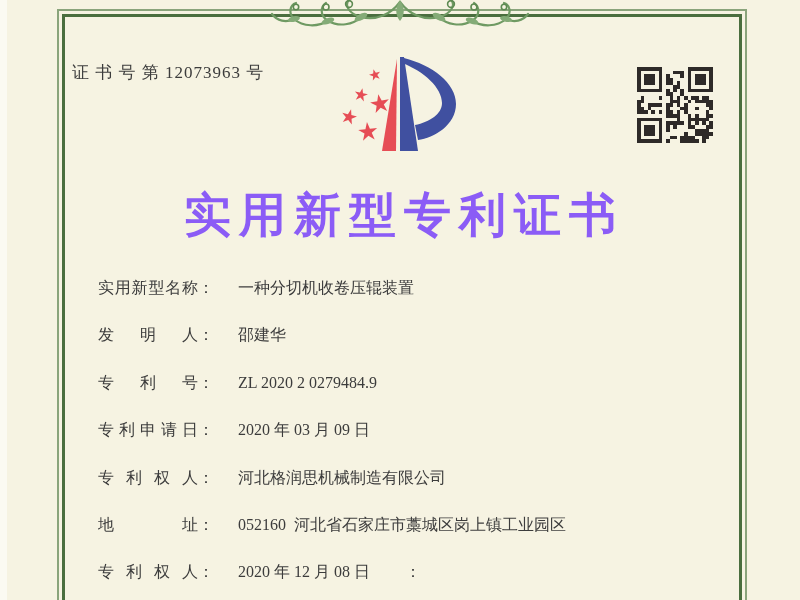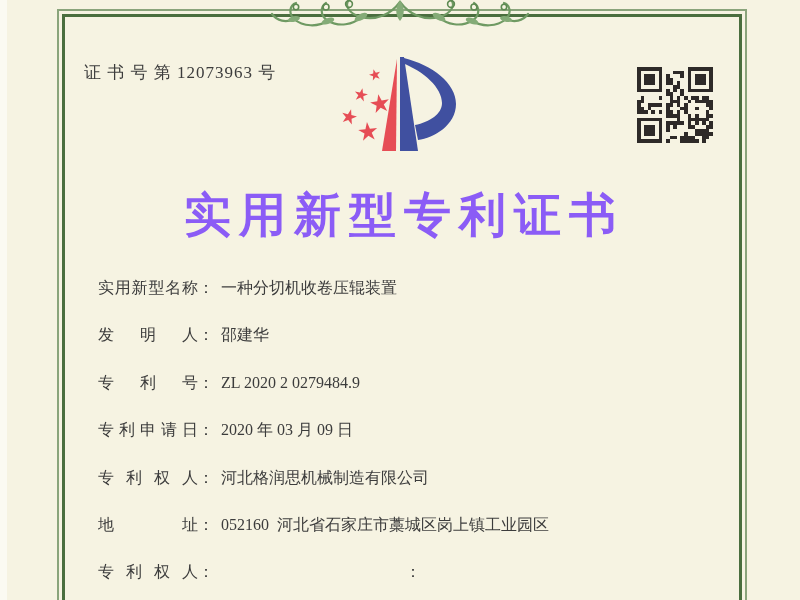--- a/index.html
+++ b/index.html
@@ -16,41 +16,41 @@
     border:2px solid #8aa47b;
   }
   .frame-inner{
     position:absolute;left:62px;top:14px;width:674px;height:640px;
     border:3px solid #4a6e3e;
   }
   
   .ornament{position:absolute;top:0;left:50%;transform:translateX(-50%);width:270px;height:30px;}
   
   .cert-no{
-    position:absolute;left:84px;top:61px;font-size:17px;letter-spacing:1px;
+    position:absolute;left:72px;top:61px;font-size:17px;letter-spacing:1px;
     white-space:pre;color:#3c3c3c;
   }
   
   .logo{position:absolute;left:330px;top:54px;width:140px;height:102px;}
   .qr{position:absolute;left:637px;top:67px;width:76px;height:76px;}
   
   .title{
     position:absolute;top:184px;left:0;width:100%;text-align:center;
     font-size:47px;font-weight:bold;letter-spacing:8px;padding-left:8px;
     box-sizing:border-box;color:#8b5cf6;
   }
   
   .fields{position:absolute;left:98px;top:276px;font-size:16px;line-height:24px;}
   .frow{height:47.4px;display:flex;align-items:flex-start;}
   .flabel{
     display:inline-block;width:100px;
     text-align:justify;text-align-last:justify;
   }
   .fcolon{display:inline-block;}
-  .fvalue{display:inline-block;margin-left:7px;white-space:pre;}
+  .fvalue{display:inline-block;margin-left:24px;white-space:pre;}
   .frow.footer{position:relative;width:650px;}
   .fpair2{position:absolute;left:307px;top:0;display:flex;align-items:flex-start;}
   .flabel2{display:inline-block;letter-spacing:1px;}
 </style>
 </head>
 <body>
 
 <div class="scan-edge"></div>
 <div class="frame-outer"></div>
 <div class="frame-inner"></div>
@@ -279,17 +279,18 @@
       <span class="fvalue">河北格润思机械制造有限公司</span>
   </div>
   <div class="frow">
     <span class="flabel">地址</span>
       <span class="fcolon">：</span>
       <span class="fvalue">052160  河北省石家庄市藁城区岗上镇工业园区</span>
   </div>
   <div class="frow footer">
     <span class="flabel">专利权人</span>
       <span class="fcolon">：</span>
+      <span class="fvalue">2020 年 12 月 08 日</span>
     <span class="fpair2">
         <span class="fcolon">：</span>
     </span>
   </div>
 </div>
 
 </body></html>

